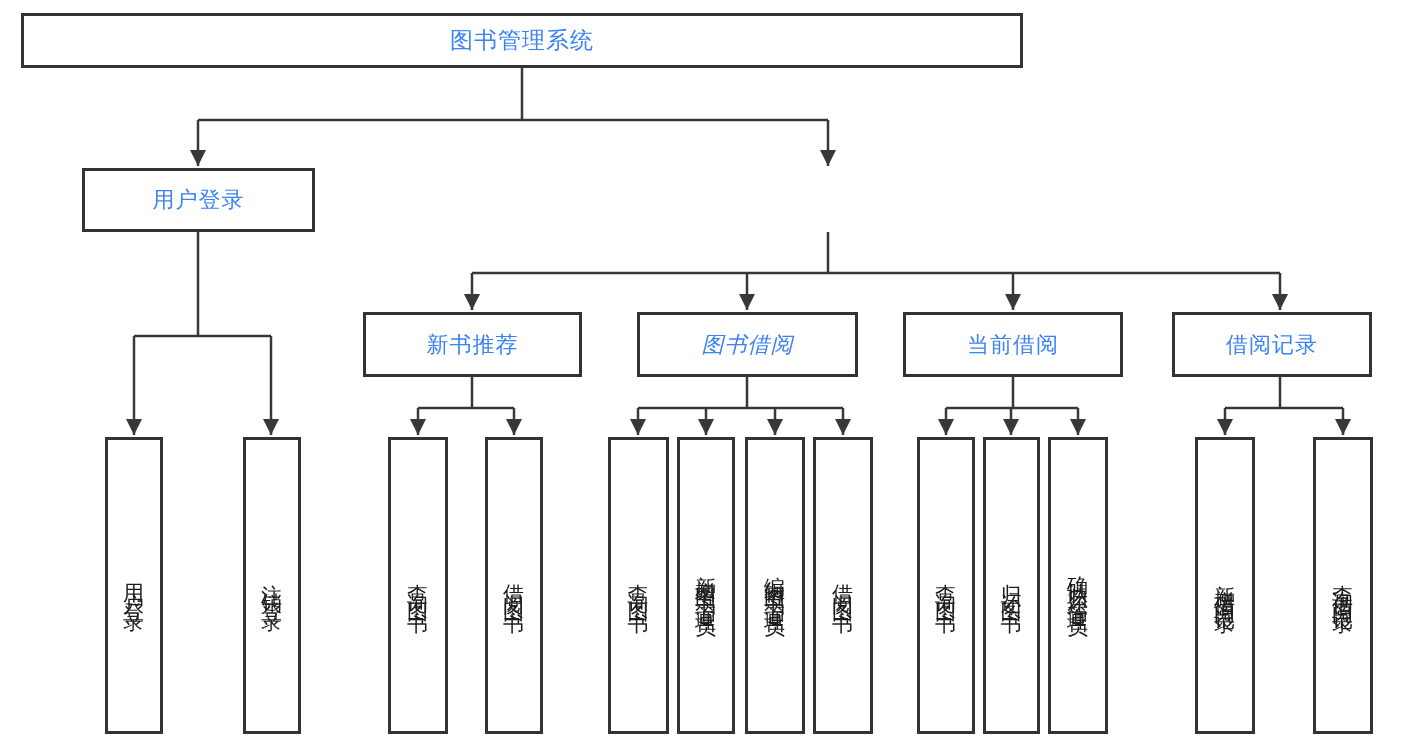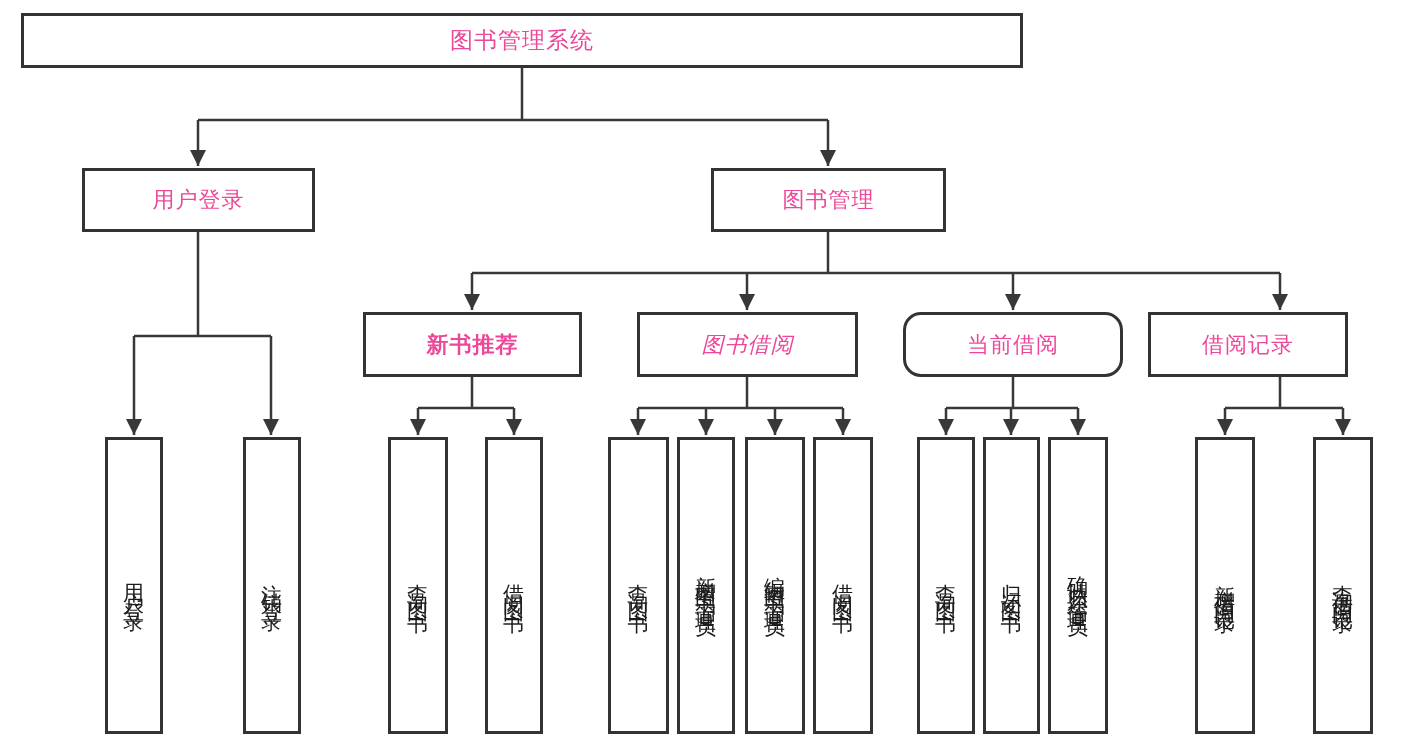--- a/index.html
+++ b/index.html
@@ -10,21 +10,21 @@
     font-family:"Liberation Sans", sans-serif;
     overflow:hidden;
   }
   svg.wires{position:absolute;left:0;top:0;width:1405px;height:747px;}
   .hbox{
     position:absolute;
     box-sizing:border-box;
     border:3px solid #333333;
     background:#ffffff;
     display:flex;align-items:center;justify-content:center;
-    font-size:22px;color:#ec4899;
+    font-size:22px;color:#3b82f6;
     letter-spacing:1px;
     white-space:nowrap;
   }
   .vbox{
     position:absolute;
     box-sizing:border-box;
     border:3px solid #333333;
     background:#ffffff;
     display:flex;align-items:center;justify-content:center;
     top:437px;height:297px;
@@ -86,26 +86,25 @@
     <line x1="1011" y1="408" x2="1011" y2="435" stroke="#383838" stroke-width="2.5" marker-end="url(#ah)"></line>
     <line x1="1078" y1="408" x2="1078" y2="435" stroke="#383838" stroke-width="2.5" marker-end="url(#ah)"></line>
 
     <line x1="1225" y1="408" x2="1225" y2="435" stroke="#383838" stroke-width="2.5" marker-end="url(#ah)"></line>
     <line x1="1343" y1="408" x2="1343" y2="435" stroke="#383838" stroke-width="2.5" marker-end="url(#ah)"></line>
   </svg>
 
   <div class="hbox" style="left:21px;top:13px;width:1002px;height:55px;font-size:23px;">图书管理系统</div>
 
   <div class="hbox" style="left:82px;top:168px;width:233px;height:64px;">用户登录</div>
-  <div class="hbox" style="left:711px;top:168px;width:235px;height:64px;">图书管理</div>
 
-  <div class="hbox" style="left:363px;top:312px;width:219px;height:65px;font-weight:bold;">新书推荐</div>
+  <div class="hbox" style="left:363px;top:312px;width:219px;height:65px;">新书推荐</div>
   <div class="hbox" style="left:637px;top:312px;width:221px;height:65px;font-style:italic;">图书借阅</div>
-  <div class="hbox" style="left:903px;top:312px;width:220px;height:65px;border-radius:18px;">当前借阅</div>
-  <div class="hbox" style="left:1148px;top:312px;width:200px;height:65px;">借阅记录</div>
+  <div class="hbox" style="left:903px;top:312px;width:220px;height:65px;">当前借阅</div>
+  <div class="hbox" style="left:1172px;top:312px;width:200px;height:65px;">借阅记录</div>
 
   <div class="vbox" style="left:105px;width:58px;">
     <span>用户登录</span>
   </div>
   <div class="vbox" style="left:243px;width:58px;">
     <span>注销登录</span>
   </div>
 
   <div class="vbox" style="left:388px;width:60px;">
     <span>查询图书</span>

